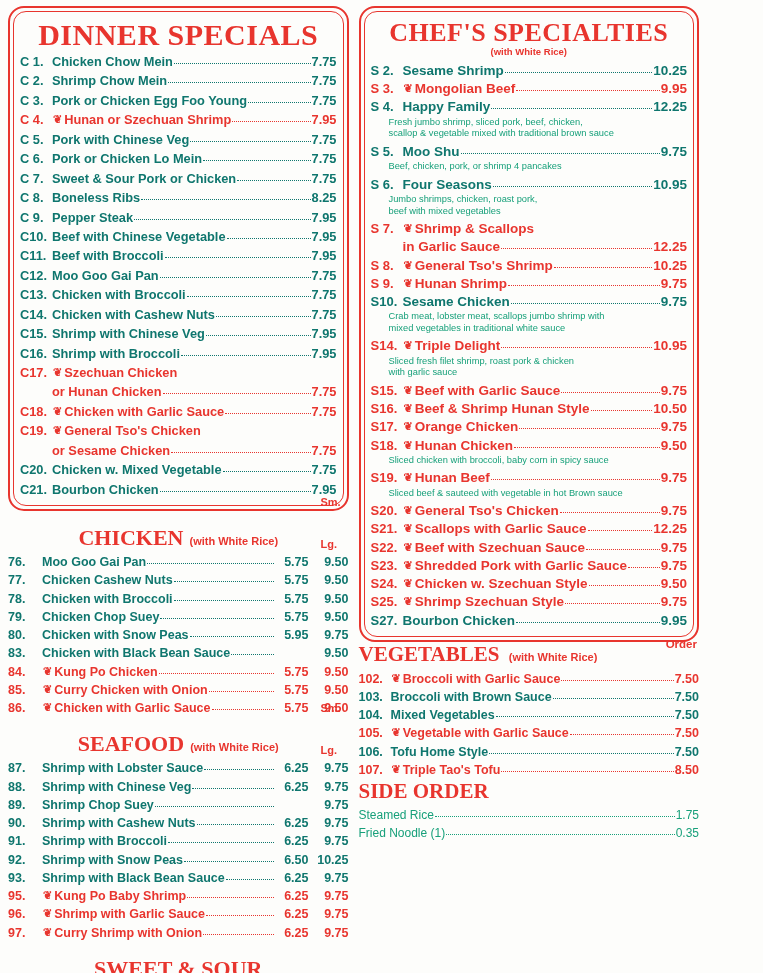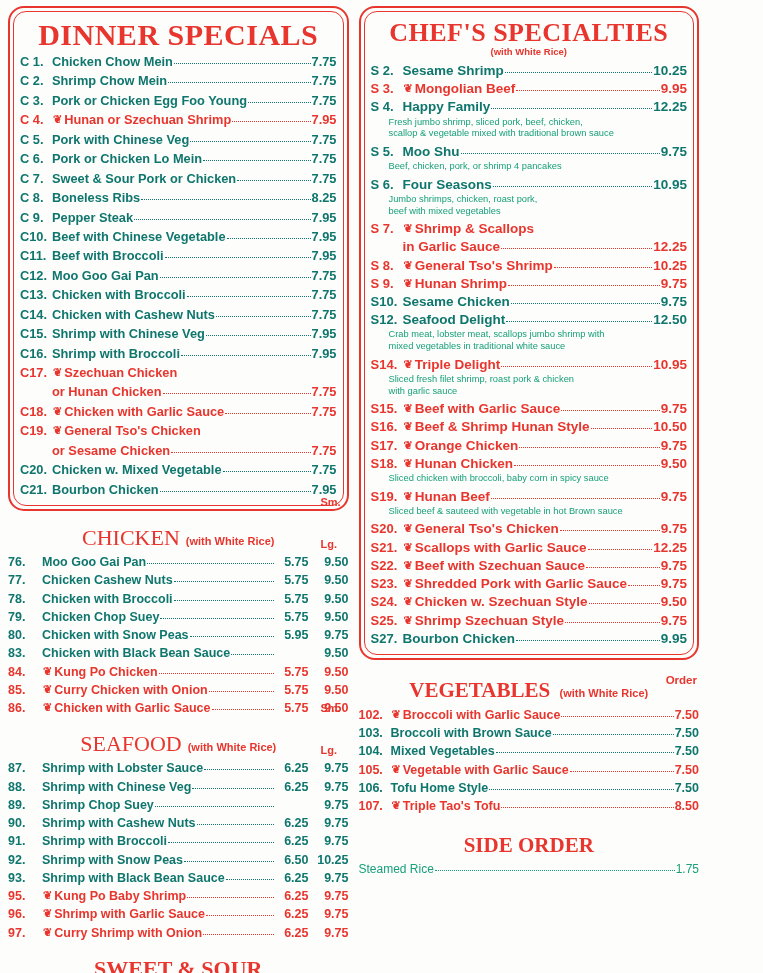--- a/index.html
+++ b/index.html
@@ -103,21 +103,21 @@
   .cat-head {
     display: flex;
     align-items: baseline;
     justify-content: center;
     margin: 14px 0 2px 0;
     position: relative;
   }
   .cat-head .cname {
     font-family: "Liberation Serif", serif;
     font-size: 22px;
-    font-weight: normal;
+    font-weight: bold;
     color: #e8352e;
   }
   .cat-head .cwith {
     font-size: 11px;
     font-weight: bold;
     color: #e8352e;
     margin-left: 6px;
   }
   .sizes {
     position: absolute;
@@ -139,22 +139,22 @@
   .ss-head { text-align: center; margin: 14px 0 2px 0; position: relative; }
   .ss-head .cname {
     font-family: "Liberation Serif", serif;
     font-size: 22px;
     font-weight: bold;
     color: #e8352e;
   }
 
   
   .veg-head, .side-head {
-    text-align: center;
-    margin: 18px 0 3px 0;
+    text-align: left;
+    margin: 0 0 3px 0;
     position: relative;
   }
   .veg-head .cname, .side-head .cname {
     font-family: "Liberation Serif", serif;
     font-size: 21px;
     font-weight: bold;
     color: #e8352e;
   }
   .veg-head .cwith { font-size: 11px; font-weight: bold; color: #e8352e; margin-left: 5px; }
   .veg-head .order {
@@ -558,26 +558,20 @@
               <span class="nm">Hunan Shrimp</span>
               <span class="dots"></span>
               <span class="price">9.75</span>
             </div>
             <div class="item green">
               <span class="num">S10.</span>
               <span class="nm">Sesame Chicken</span>
               <span class="dots"></span>
               <span class="price">9.75</span>
             </div>
-            <div class="item green">
-              <span class="num">S12.</span>
-              <span class="nm">Seafood Delight</span>
-              <span class="dots"></span>
-              <span class="price">12.50</span>
-            </div>
             <div class="desc">Crab meat, lobster meat, scallops jumbo shrimp with<br>mixed vegetables in traditional white sauce</div>
             <div class="item red">
               <span class="num">S14.</span>
               <span class="spicy">❦</span>
               <span class="nm">Triple Delight</span>
               <span class="dots"></span>
               <span class="price">10.95</span>
             </div>
             <div class="desc">Sliced fresh filet shrimp, roast pork &amp; chicken<br>with garlic sauce</div>
             <div class="item red">
@@ -718,17 +712,23 @@
       <div class="side-head">
         <span class="cname">SIDE ORDER</span>
       </div>
       <div class="side-list" id="side-list">
           <div class="item" style="color: rgb(23, 160, 122); font-weight: normal;">
             <span class="num" style="width: 0px;"></span>
             <span class="nm">Steamed Rice</span>
             <span class="dots"></span>
             <span class="price">1.75</span>
           </div>
+          <div class="item" style="color: rgb(23, 160, 122); font-weight: normal;">
+            <span class="num" style="width: 0px;"></span>
+            <span class="nm">Fried Noodle (1)</span>
+            <span class="dots"></span>
+            <span class="price">0.35</span>
+          </div>
         </div>
 
     </div>
   </div>
 </div>
 
 </body></html>

